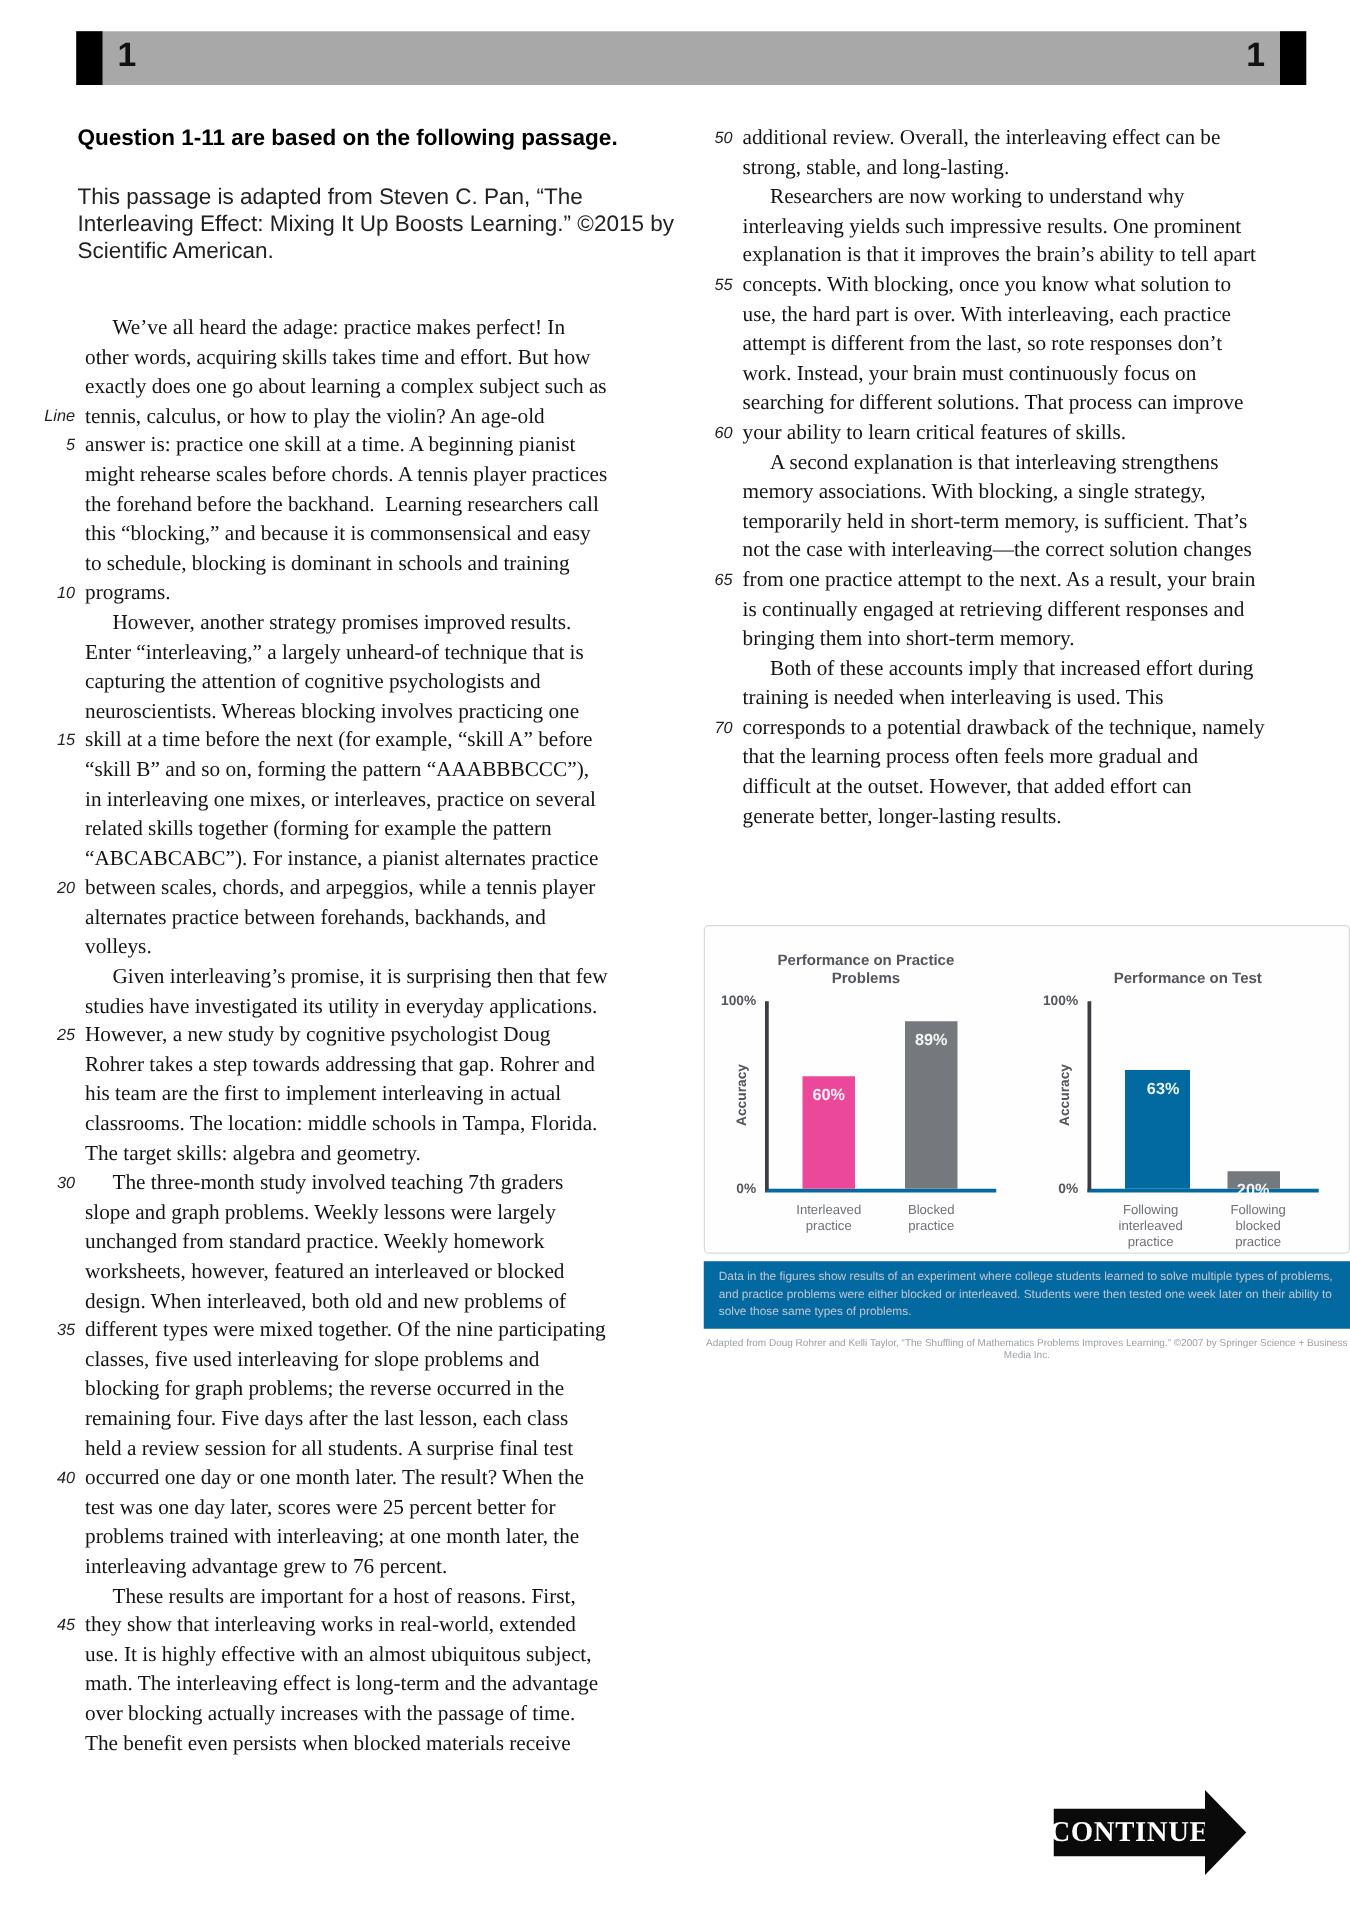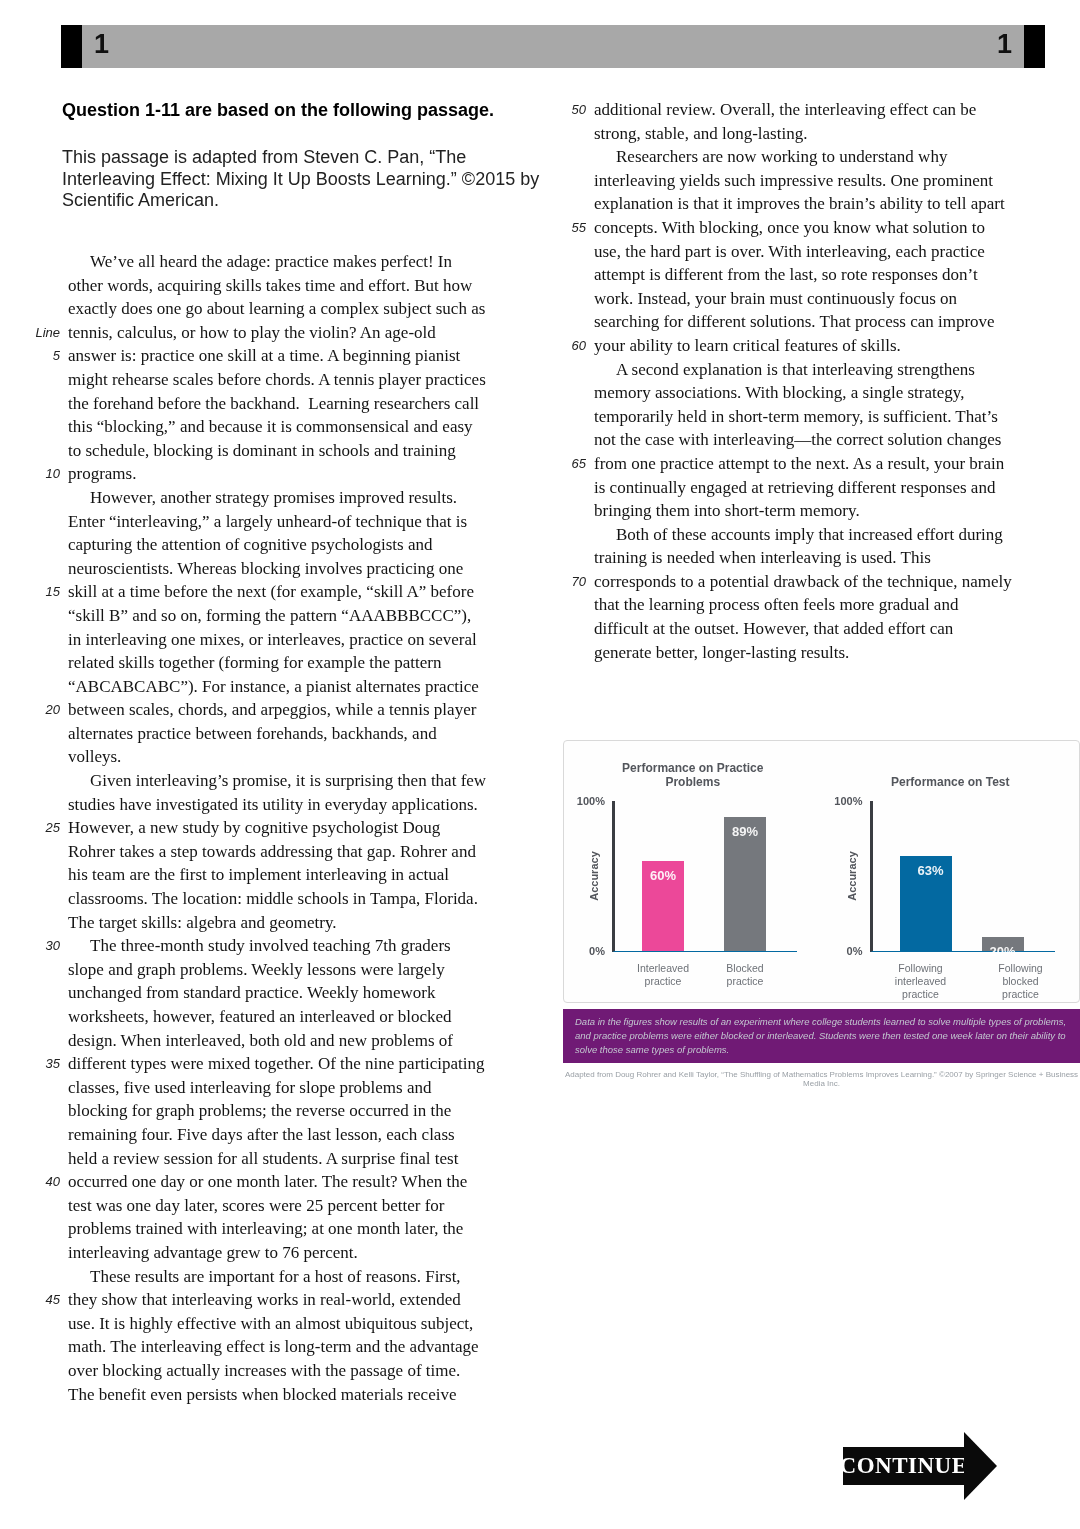--- a/index.html
+++ b/index.html
@@ -36,21 +36,21 @@
   .figure{position:absolute;left:563px;top:740px;width:517px;
           font-family:"Liberation Sans",sans-serif;}
   .chart-box{box-sizing:border-box;width:517px;height:263px;background:#fefefe;
              border:1px solid #d9d9d9;border-radius:4px;display:flex;padding-top:10px;}
   .chart{width:50%;position:relative;}
   .chart-title{height:38px;display:flex;align-items:flex-end;justify-content:center;
                text-align:center;font-weight:bold;font-size:12px;line-height:14px;
                color:#53565c;margin-bottom:12px;}
   .chart-title .tt{max-width:150px;}
   .plot{position:relative;width:182px;height:150px;margin-left:48px;
-        border-left:3px solid #3a3d42;border-bottom:1px solid #0369a1;}
+        border-left:3px solid #3a3d42;border-bottom:3px solid #0369a1;}
   .tick{position:absolute;width:40px;text-align:right;font-size:11px;font-weight:bold;color:#53565c;}
   .tick-top{left:-50px;top:-6px;}
   .tick-bottom{left:-50px;bottom:-6px;}
   .ylab{position:absolute;left:-27px;top:50%;transform:translateY(-50%) rotate(180deg);
         writing-mode:vertical-rl;font-size:11px;font-weight:bold;color:#53565c;}
   .bar{position:absolute;bottom:0;width:42px;}
   .bar-label{margin-top:7px;text-align:center;font-size:13px;font-weight:bold;
              color:rgba(255,255,255,0.92);}
   .xlab{position:absolute;top:161px;width:70px;text-align:center;font-size:10.5px;
         line-height:13px;color:#6d7177;}
@@ -193,25 +193,25 @@
             <div class="tick tick-top">100%</div>
             <div class="tick tick-bottom">0%</div>
             <div class="ylab">Accuracy</div>
             <div class="bar" style="left: 27px; width: 42px; height: 95px; background: #0369a1; padding-left: 10px;">
               <div class="bar-label">63%</div>
             </div>
             <div class="xlab" style="left: 13px;">Following interleaved practice</div>
             <div class="bar" style="left: 109px; width: 42px; height: 14px; background: rgb(117, 120, 125);">
               <div class="bar-label">20%</div>
             </div>
-            <div class="xlab" style="left: 113px;">Following blocked practice</div>
+            <div class="xlab" style="left: 99px;">Following blocked practice</div>
           </div>
         </div>
       </div>
-    <div class="cap-band" style="background: #701a75; font-style: italic;">Data in the figures show results of an experiment where college students learned to solve multiple types of problems, and practice problems were either blocked or interleaved. Students were then tested one week later on their ability to solve those same types of problems.</div>
+    <div class="cap-band" style="background: #0369a1;">Data in the figures show results of an experiment where college students learned to solve multiple types of problems, and practice problems were either blocked or interleaved. Students were then tested one week later on their ability to solve those same types of problems.</div>
     <div class="fig-src">Adapted from Doug Rohrer and Kelli Taylor, “The Shuffling of Mathematics Problems Improves Learning.”   ©2007 by Springer Science + Business Media Inc.</div>
   </div>
 
   <div class="continue">
     <div class="c-rect">
       <span>CONTINUE</span>
     </div>
     <div class="c-tri"></div>
   </div>
 

